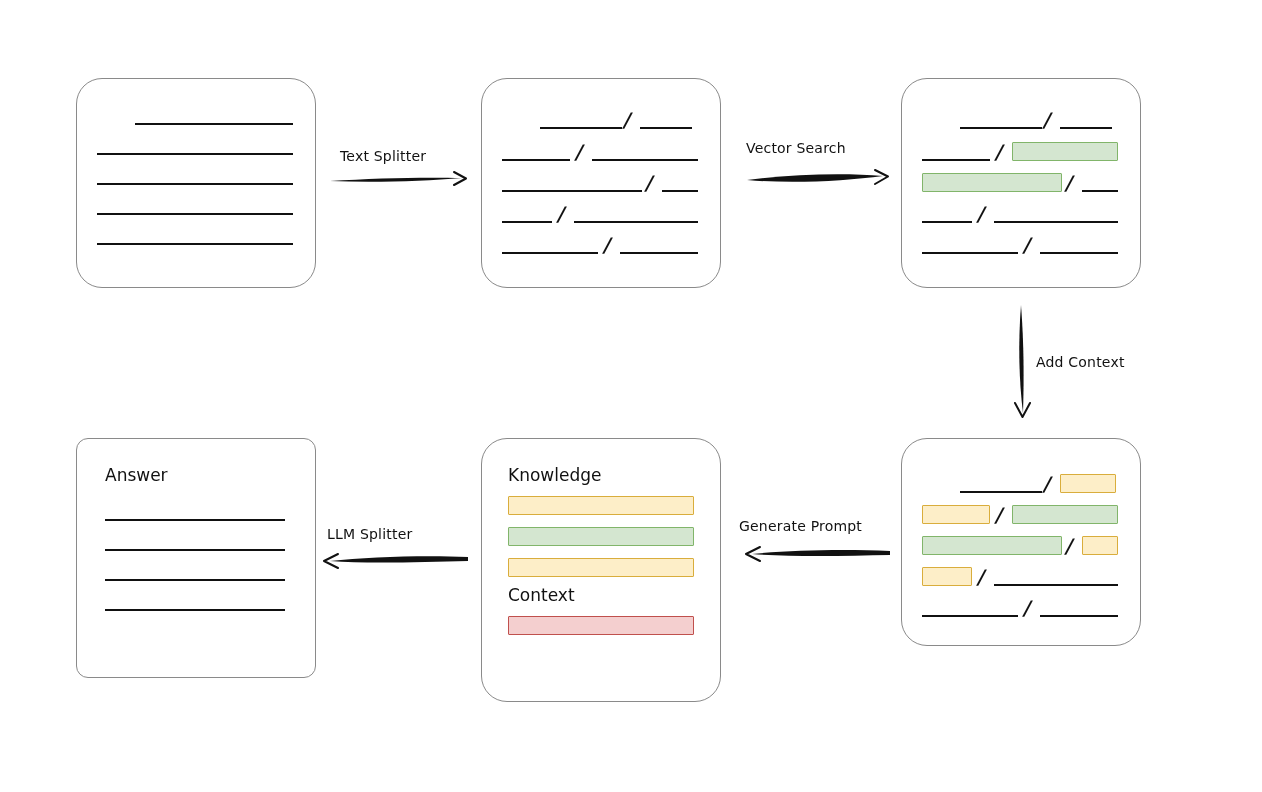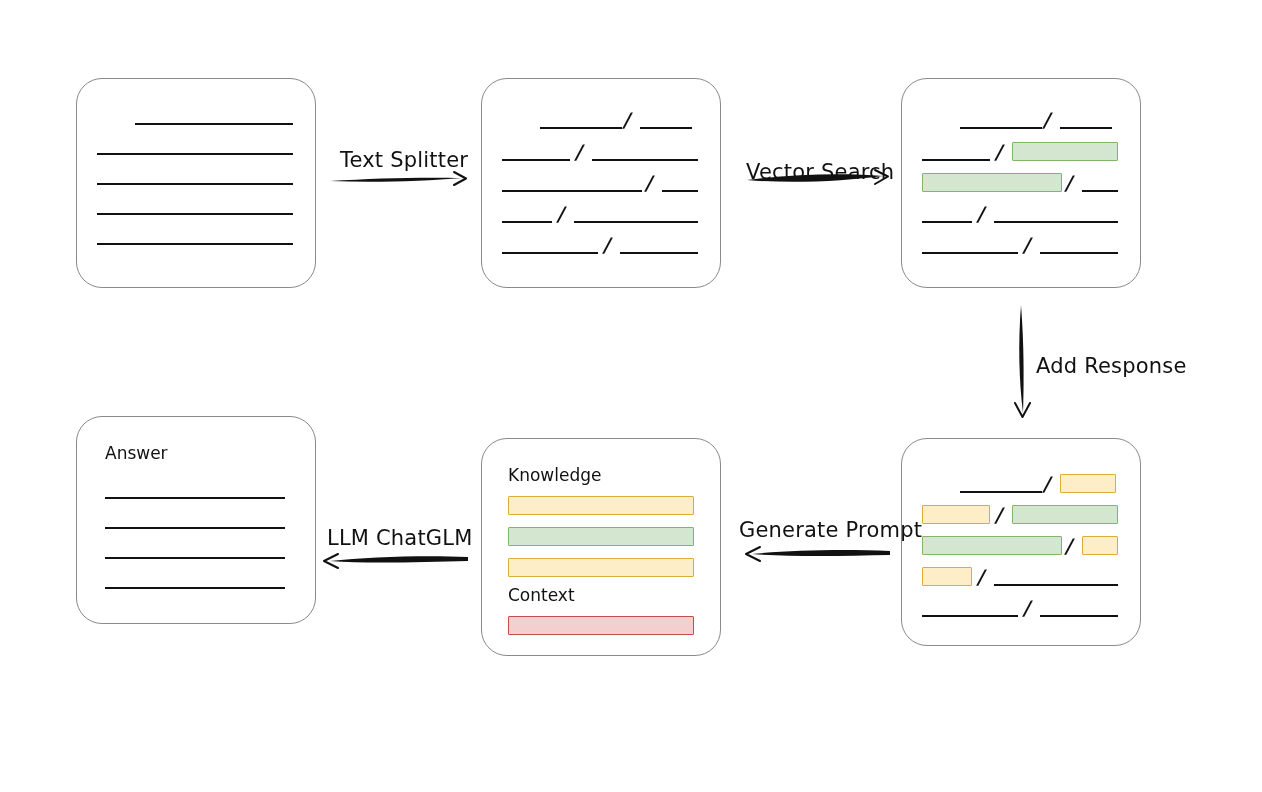--- a/index.html
+++ b/index.html
@@ -69,21 +69,21 @@
     position: absolute;
     font-family: "DejaVu Sans", sans-serif;
     font-size: 17px;
     color: #111111;
     white-space: nowrap;
   }
   
   .arrow-label {
     position: absolute;
     font-family: "DejaVu Sans", sans-serif;
-    font-size: 21px;
+    font-size: 14px;
     color: #111111;
     white-space: nowrap;
     letter-spacing: 0.2px;
   }
   .caption {
     position: absolute;
     font-family: "DejaVu Sans", sans-serif;
     font-size: 16.5px;
     color: #111111;
     white-space: nowrap;
@@ -145,21 +145,21 @@
       <div class="line" style="left:20px; top:142px; width:50px;"></div>
       <div class="slash" style="left:76px; top:125px;">/</div>
       <div class="line" style="left:92px; top:142px; width:124px;"></div>
 
       <div class="line" style="left:20px; top:173px; width:96px;"></div>
       <div class="slash" style="left:122px; top:156px;">/</div>
       <div class="line" style="left:138px; top:173px; width:78px;"></div>
     </div>
   </div>
 
-  <div class="arrow-label" style="left:746px; top:160px;">Vector Search</div>
+  <div class="arrow-label" style="left:746px; top:140px;">Vector Search</div>
   <svg class="arrow" style="left:747px; top:170px; width:145px; height:20px;" viewBox="0 0 145 20">
     <path class="lens" d="M0 10 C 45 4, 98 3, 136 6 C 98 11, 45 14, 0 10 Z"></path>
     <polyline points="128,0 141,6.5 128,14"></polyline>
   </svg>
 
   <div class="card" style="left:901px; top:78px; width:240px; height:210px;">
     <div class="card-inner">
 
       <div class="line" style="left:58px; top:48px; width:82px;"></div>
       <div class="slash" style="left:142px; top:31px;">/</div>
@@ -176,21 +176,21 @@
       <div class="line" style="left:20px; top:142px; width:50px;"></div>
       <div class="slash" style="left:76px; top:125px;">/</div>
       <div class="line" style="left:92px; top:142px; width:124px;"></div>
 
       <div class="line" style="left:20px; top:173px; width:96px;"></div>
       <div class="slash" style="left:122px; top:156px;">/</div>
       <div class="line" style="left:138px; top:173px; width:78px;"></div>
     </div>
   </div>
 
-  <div class="arrow-label" style="left:1036px; top:354px;">Add Response</div>
+  <div class="arrow-label" style="left:1036px; top:354px;">Add Context</div>
   <svg class="arrow" style="left:1013px; top:305px; width:24px; height:115px;" viewBox="0 0 24 115">
     <path class="lens" d="M8 0 C 11 38, 11 76, 10 108 C 6 76, 5 38, 8 0 Z"></path>
     <polyline points="2,98 9.5,112 17,98"></polyline>
   </svg>
 
   <div class="card" style="left:901px; top:438px; width:240px; height:208px;">
     <div class="card-inner">
 
       <div class="line" style="left:58px; top:52px; width:82px;"></div>
       <div class="slash" style="left:142px; top:35px;">/</div>
@@ -213,38 +213,38 @@
       <div class="line" style="left:138px; top:176px; width:78px;"></div>
     </div>
   </div>
 
   <div class="arrow-label" style="left:739px; top:518px;text-align:right;">Generate Prompt</div>
   <svg class="arrow" style="left:740px; top:545px; width:150px; height:20px;" viewBox="0 0 150 20">
     <path class="lens" d="M150 6 C 105 4, 50 5, 12 9 C 50 12, 105 11, 150 10 Z"></path>
     <polyline points="20,2 6,9 20,16"></polyline>
   </svg>
 
-  <div class="card" style="left:481px; top:438px; width:240px; height:218px;">
+  <div class="card" style="left:481px; top:438px; width:240px; height:264px;">
     <div class="card-inner">
       <div class="card-heading" style="left:26px; top:26px;">Knowledge</div>
       <div class="chip yellow" style="left:26px; top:57px; width:186px;"></div>
       <div class="chip green" style="left:26px; top:88px; width:186px;"></div>
       <div class="chip yellow" style="left:26px; top:119px; width:186px;"></div>
       <div class="card-heading" style="left:26px; top:146px;">Context</div>
       <div class="chip red" style="left:26px; top:177px; width:186px;"></div>
     </div>
   </div>
 
-  <div class="arrow-label" style="left:327px; top:526px;">LLM ChatGLM</div>
+  <div class="arrow-label" style="left:327px; top:526px;">LLM Splitter</div>
   <svg class="arrow" style="left:318px; top:552px; width:150px; height:20px;" viewBox="0 0 150 20">
     <path class="lens" d="M150 5 C 105 3, 50 5, 12 9 C 50 12, 105 10, 150 9 Z"></path>
     <polyline points="20,2 6,9 20,16"></polyline>
   </svg>
 
-  <div class="card" style="left:76px; top:416px; width:240px; height:208px;">
+  <div class="card" style="left:76px; top:438px; width:240px; height:240px;border-radius:12px;">
     <div class="card-inner">
       <div class="card-heading" style="left:28px; top:26px;">Answer</div>
       <div class="line" style="left:28px; top:80px; width:180px;"></div>
       <div class="line" style="left:28px; top:110px; width:180px;"></div>
       <div class="line" style="left:28px; top:140px; width:180px;"></div>
       <div class="line" style="left:28px; top:170px; width:180px;"></div>
     </div>
   </div>
 
 

